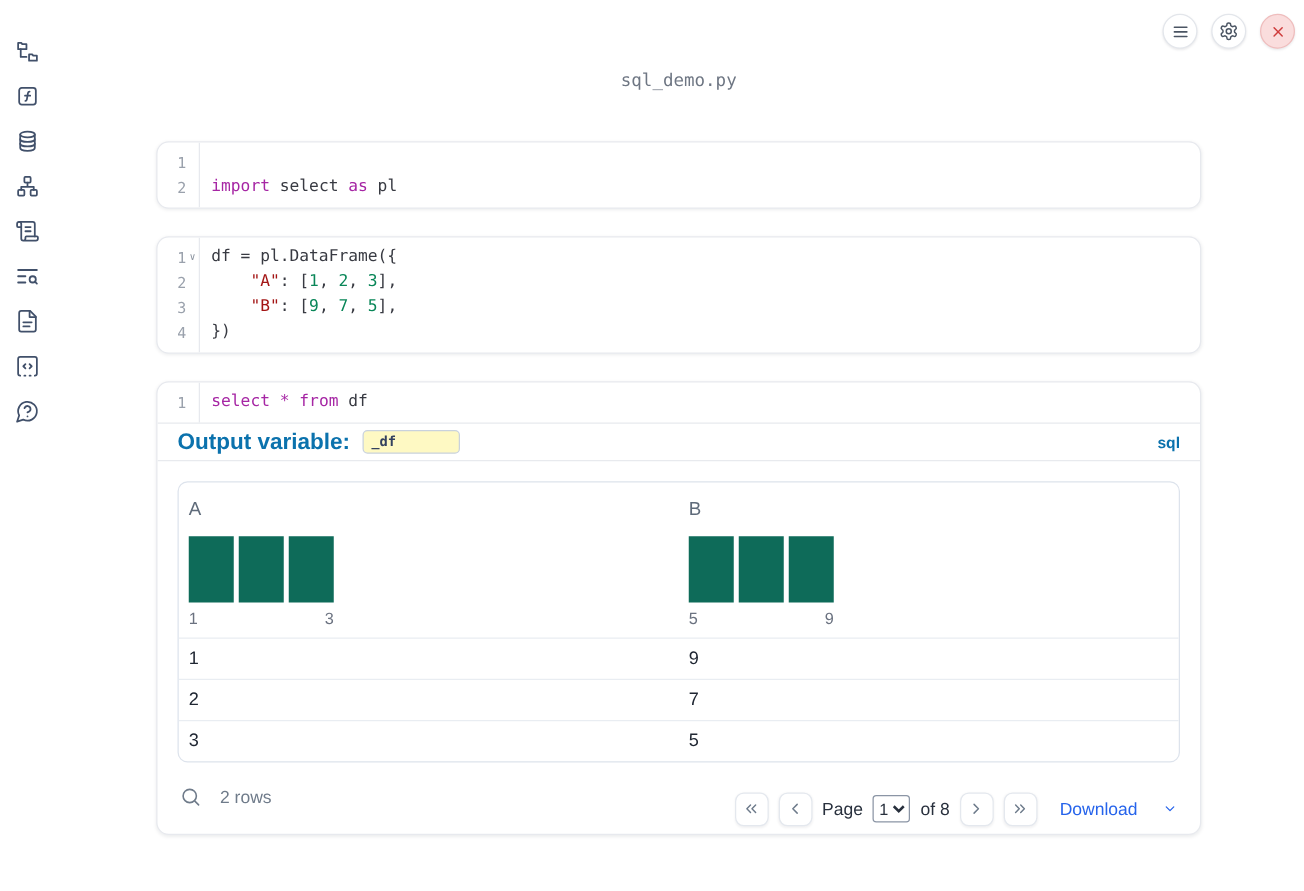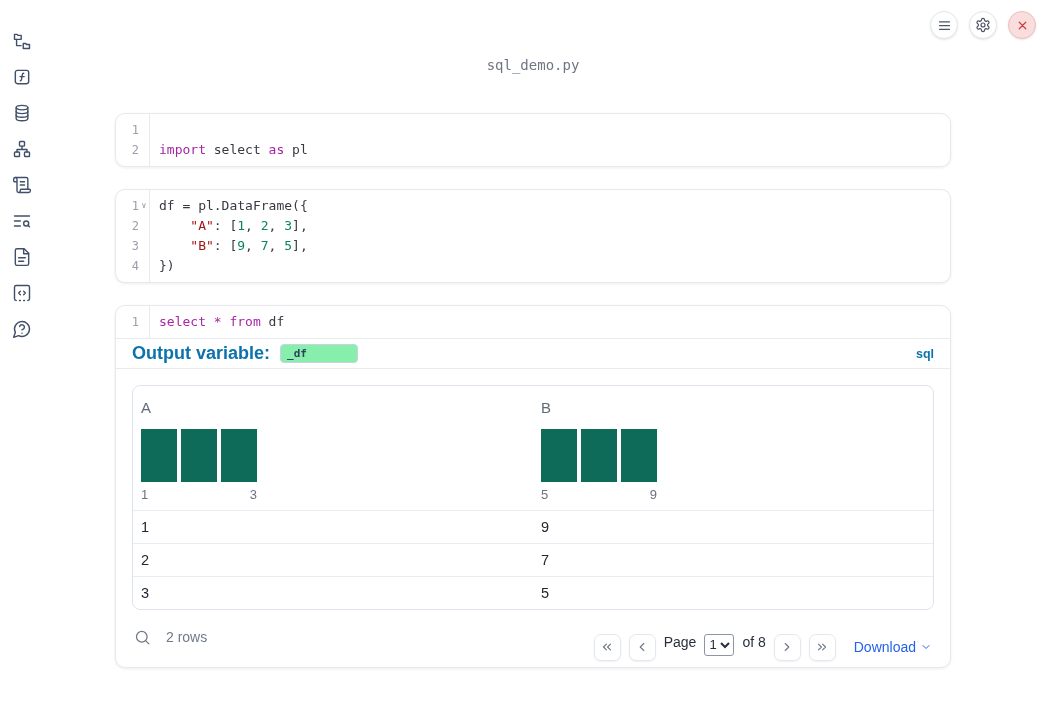--- a/index.html
+++ b/index.html
@@ -16,21 +16,21 @@
   
   .top-toolbar { position:absolute; top:11px; right:7px; display:flex; gap:11px; }
   .circle-btn { width:28px; height:28px; border-radius:50%; background:#fff;
                 border:1px solid #e3e6eb; box-shadow:0 1px 2px rgba(16,24,40,.10);
                 display:flex; align-items:center; justify-content:center; cursor:pointer; }
   .circle-btn svg { stroke:#4b5563; }
   .circle-btn.close { background:#fadddd; border-color:#efbdbd; }
   .circle-btn.close svg { stroke:var(--close-red,#cf3d3d); }
 
   
-  .main { position:absolute; left:115px; top:0; width:836px; }
+  .main { position:absolute; left:125px; top:0; width:836px; }
   .nb-title { margin-top:57px; text-align:center; font-family:"DejaVu Sans Mono", monospace;
               font-size:14px; color:#6e7683; }
   .cells { margin-top:40px; }
   .cell { background:#fff; border:1px solid #e7e9ee; border-radius:10px;
           box-shadow:0 1px 3px rgba(16,24,40,.08); margin-bottom:22px; overflow:hidden; }
 
   
   .code-lines { position:relative; padding:6px 0; }
   .code-lines::before { content:''; position:absolute; left:33px; top:0; bottom:0; width:1px;
                         background:#e7e9ee; }
@@ -43,21 +43,21 @@
   .tok-kw { color:var(--kw,#a626a4); }
   .tok-str { color:var(--str,#a31515); }
   .tok-num { color:var(--num,#098658); }
 
   
   .outvar-row { border-top:1px solid #e8eaee; height:30px; display:flex; align-items:center;
                 padding:0 16px; }
   .outvar-label { font-size:18px; font-weight:bold; color:var(--blue,#0b72ad); }
   .outvar-input { margin-left:10px; width:78px; height:19px; border:1px solid #c9d2dd;
                   border-radius:4px; font-family:"DejaVu Sans Mono", monospace; font-size:11px;
-                  font-weight:bold; color:#33415f; padding:0 6px; background:#86efac; }
+                  font-weight:bold; color:#33415f; padding:0 6px; background:#fef9c3; }
   .sql-badge { margin-left:auto; font-size:12.5px; font-weight:bold; color:var(--blue,#0b72ad); }
 
   .output-area { border-top:1px solid #e8eaee; padding:16px 16px 10px; }
 
   
   .dtable { border:1px solid #dde3ec; border-radius:8px; overflow:hidden; }
   .dhead { display:flex; }
   .hcol { width:50%; padding:13px 8px 8px; }
   .hlabel { font-size:15px; color:#5f6b7a; }
   .bars { display:flex; gap:4px; margin-top:13px; }
@@ -66,29 +66,29 @@
           font-size:13px; color:#6b7280; }
   .drow { display:flex; border-top:1px solid #e9edf2; height:33px; align-items:center; }
   .dcell { width:50%; padding:0 8px; font-size:14.5px; color:#202733; }
 
   
   .dfooter { margin-top:7px; height:40px; display:flex; align-items:center;
              justify-content:space-between; padding:0 2px; }
   .df-left { display:flex; align-items:center; gap:15px; }
   .df-left svg { stroke:#6f7b8a; }
   .rowcount { font-size:14px; color:#6f7b8a; }
-  .df-right { display:flex; gap:8px;margin-top:20px; }
+  .df-right { display:flex; align-items:center; gap:8px;margin-top:20px; }
   .pbtn { width:27px; height:27px; border:1px solid #e4e8ee; border-radius:7px; background:#fff;
           box-shadow:0 1px 2px rgba(16,24,40,.06); display:flex; align-items:center;
           justify-content:center; cursor:pointer; }
   .pbtn svg { stroke:#6e7b8b; }
   .pg-label { font-size:14px; color:#28303d; }
   .page-select { font-size:13px; height:22px; border:1px solid #8b95a5; border-radius:3px;
                  background:#fff; color:#28303d; }
-  .download { margin-left:10px; display:flex; align-items:center; gap:4px; cursor:pointer;
+  .download { margin-left:10px; display:flex; align-items:center; gap:20px; cursor:pointer;
               font-size:14px; color:var(--link,#2563eb); background:none; border:none; }
   .download svg { stroke:var(--link,#2563eb); }
 </style>
 </head>
 <body>
 
 <nav class="sidebar">
   <button class="side-btn">
     <svg width="20" height="20" viewBox="0 0 24 24" fill="none" stroke-width="1.7" stroke-linecap="round" stroke-linejoin="round">
       <path d="M3 4h3l1 1.2h4V10H3z"></path>

